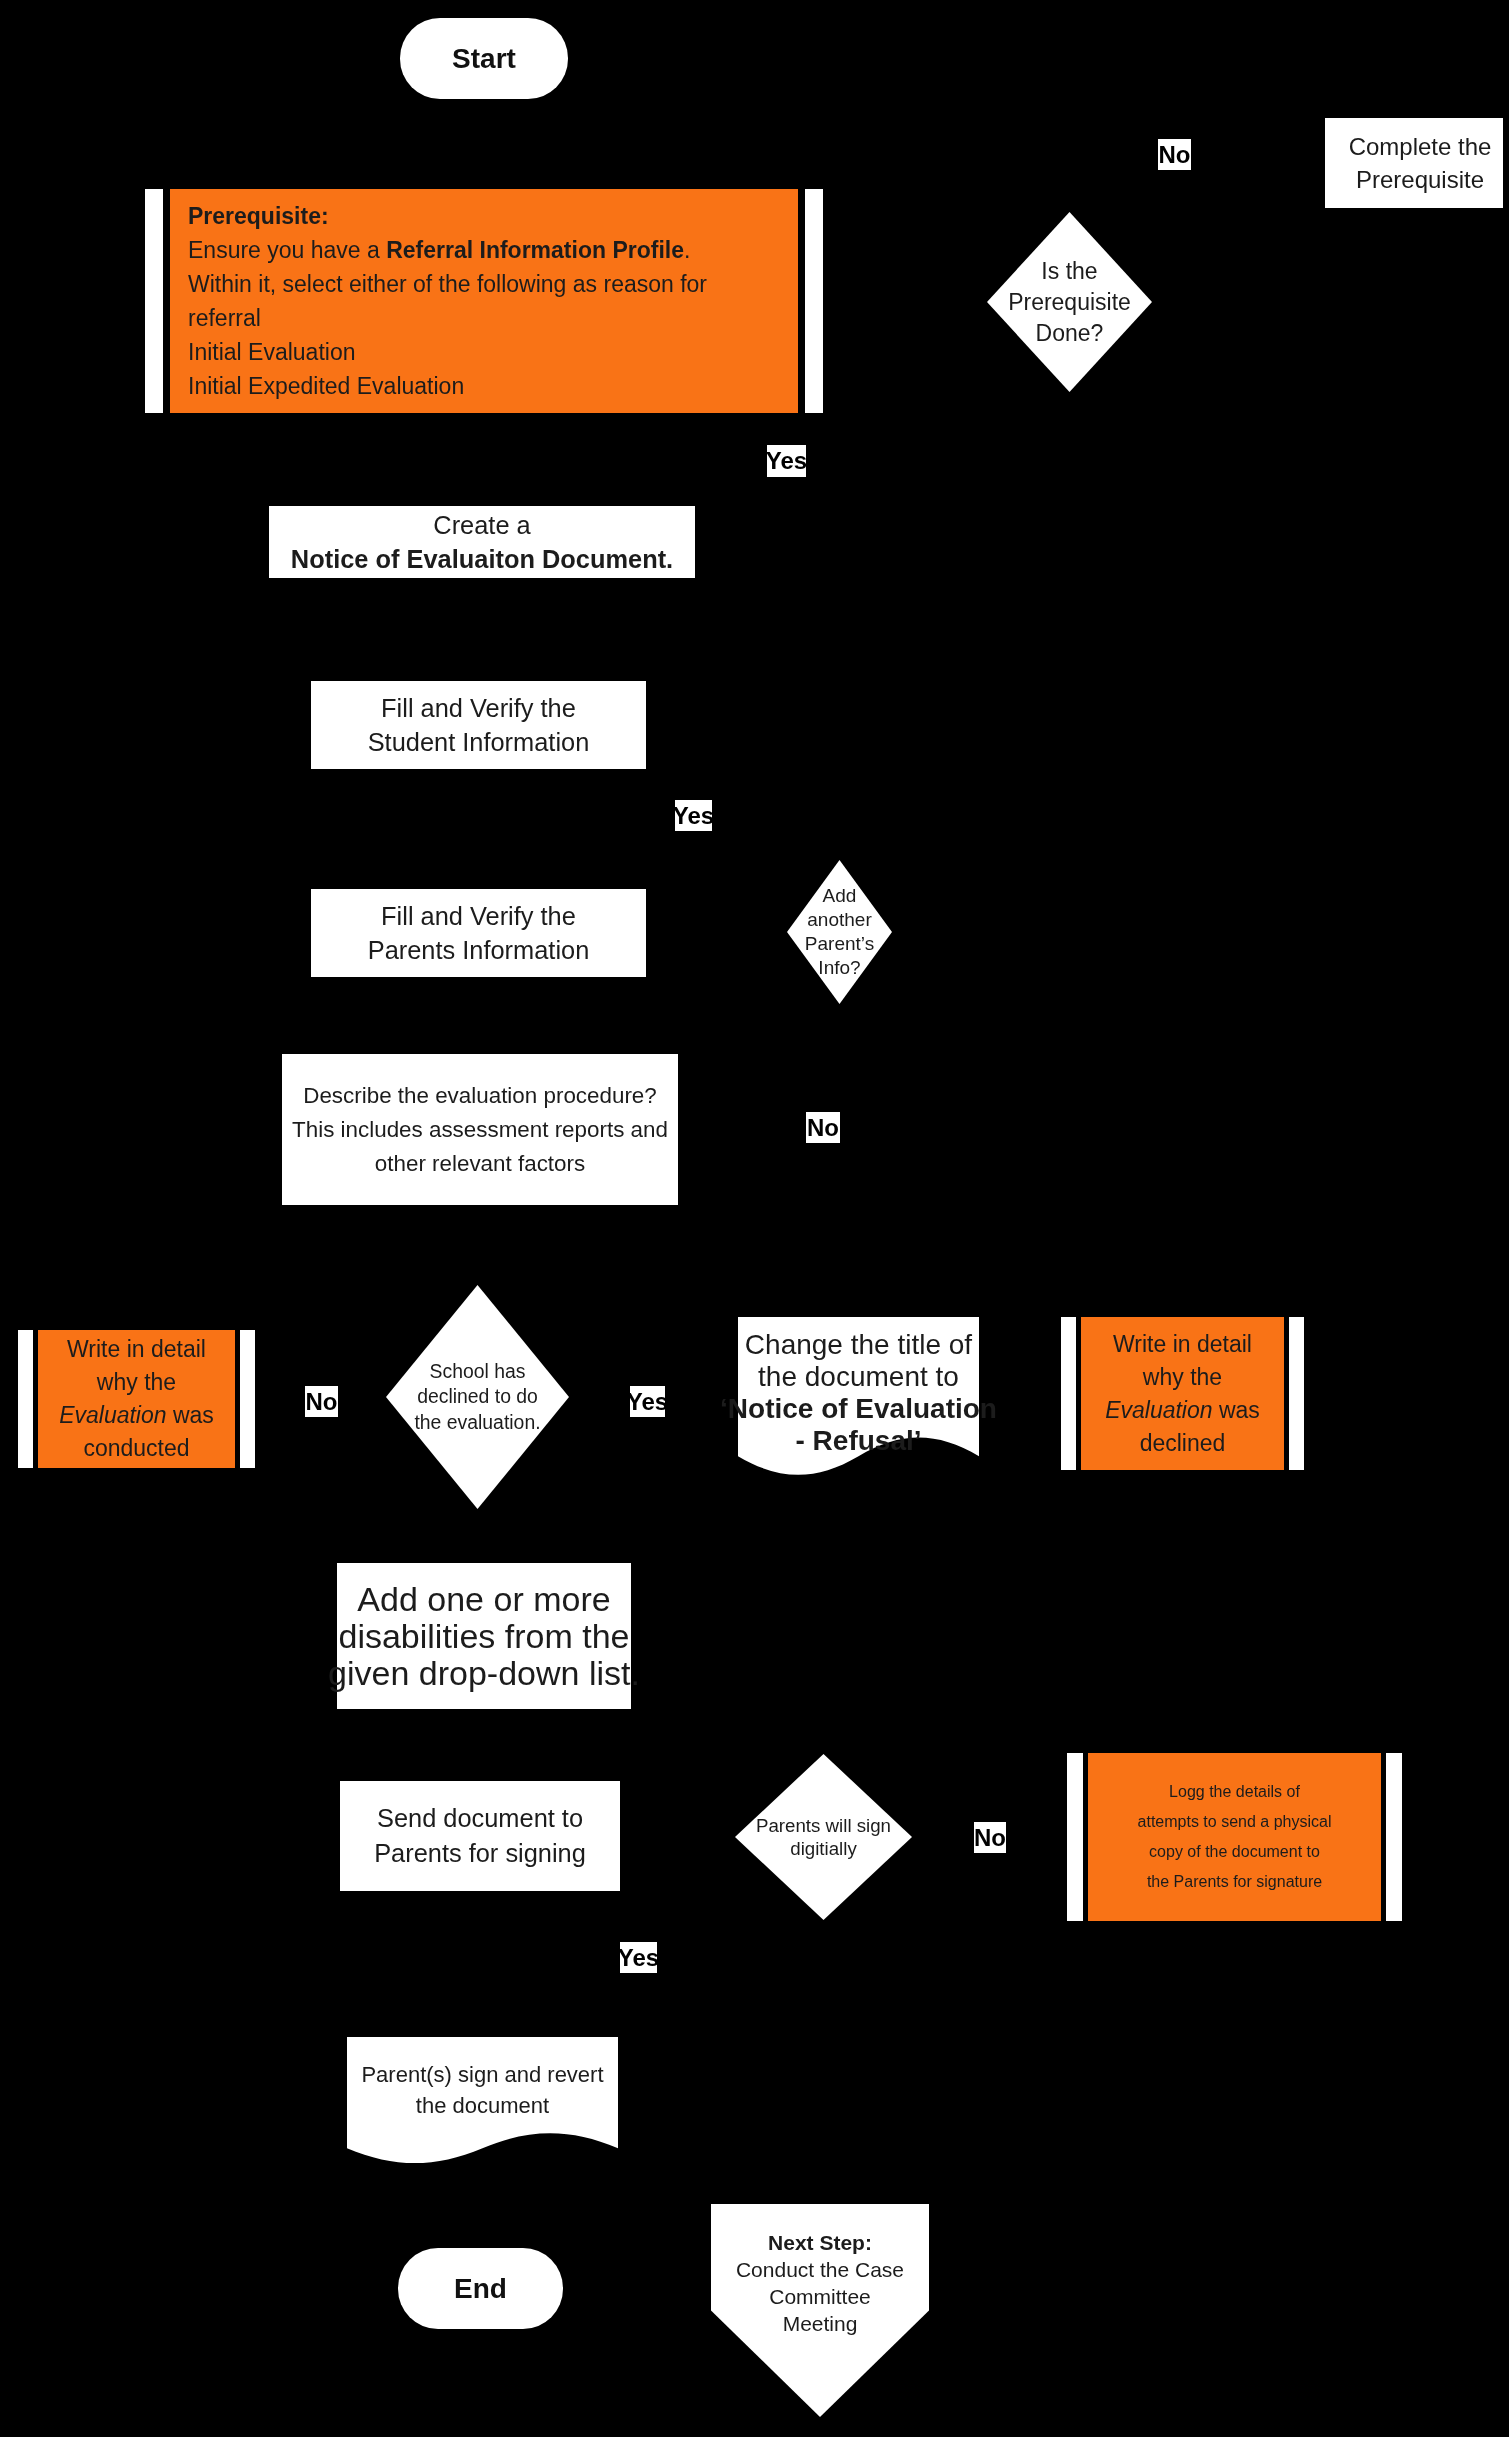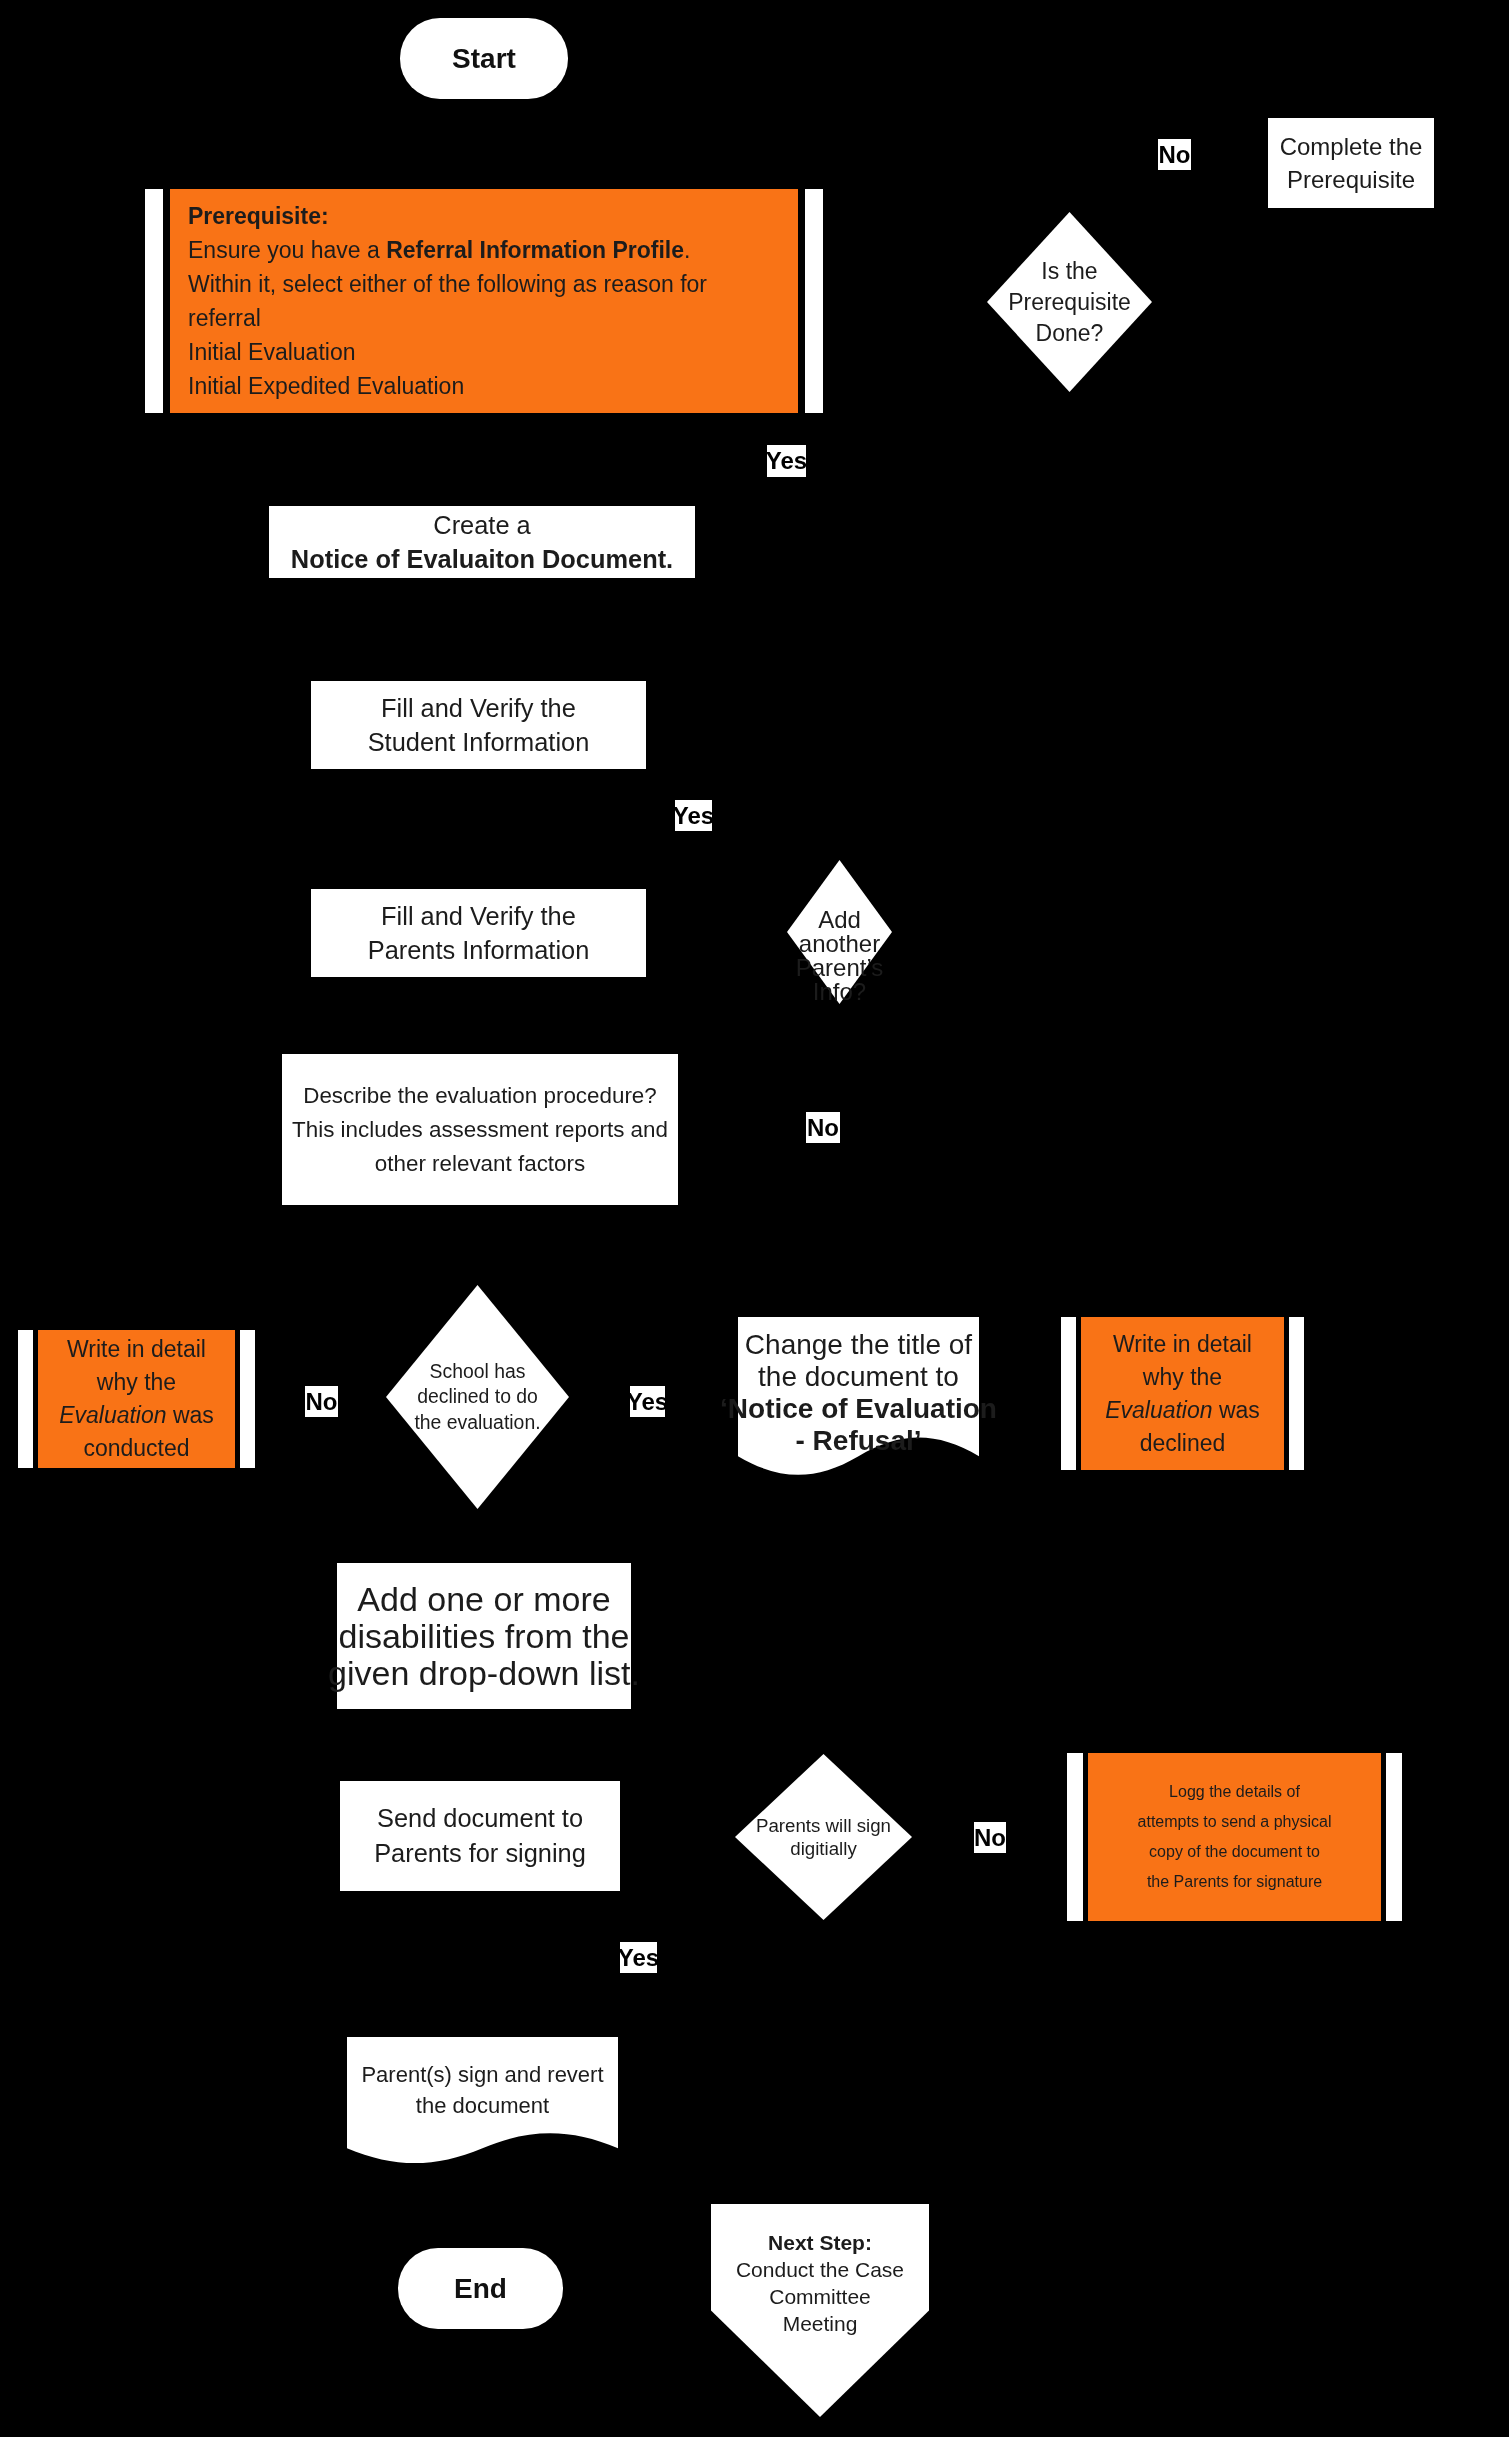--- a/index.html
+++ b/index.html
@@ -59,21 +59,21 @@
     <div class="line">Is the</div>
     <div class="line">Prerequisite</div>
     <div class="line">Done?</div>
   </div>
 </div>
 
 <div class="edge-label" style="left:1158px;top:139px;width:33px;height:31px;">
   <span>No</span>
 </div>
 
-<div class="box" style="left:1268px;top:118px;width:166px;height:90px;font-size:24px;line-height:33px;">
+<div class="box" style="left:1325px;top:118px;width:166px;height:90px;font-size:24px;line-height:33px;padding-left:12px;">
   <div class="line">Complete the</div>
   <div class="line">Prerequisite</div>
 </div>
 
 <div class="edge-label" style="left:767px;top:445px;width:39px;height:32px;">
   <span>Yes</span>
 </div>
 
 <div class="box" style="left:269px;top:506px;width:426px;height:72px;font-size:25.4px;line-height:34px;">
   <div class="line">Create a</div>
@@ -91,21 +91,21 @@
 
 <div class="box" style="left:311px;top:889px;width:335px;height:88px;font-size:25.4px;line-height:34px;">
   <div class="line">Fill and Verify the</div>
   <div class="line">Parents Information</div>
 </div>
 
 <div class="diamond" style="left:787px;top:860px;width:105px;height:144px;">
   <svg viewBox="0 0 100 100" preserveAspectRatio="none">
       <polygon points="50,0 100,50 50,100 0,50" fill="#ffffff"></polygon>
     </svg>
-  <div class="overlay" style="font-size:24px;line-height:24px;justify-content:flex-end;">
+  <div class="overlay" style="font-size:19px;line-height:24px;">
     <div class="line">Add</div>
     <div class="line">another</div>
     <div class="line">Parent’s</div>
     <div class="line">Info?</div>
   </div>
 </div>
 
 <div class="box" style="left:282px;top:1054px;width:396px;height:151px;font-size:22.4px;line-height:34px;">
   <div class="line">Describe the evaluation procedure?</div>
   <div class="line">This includes assessment reports and</div>

